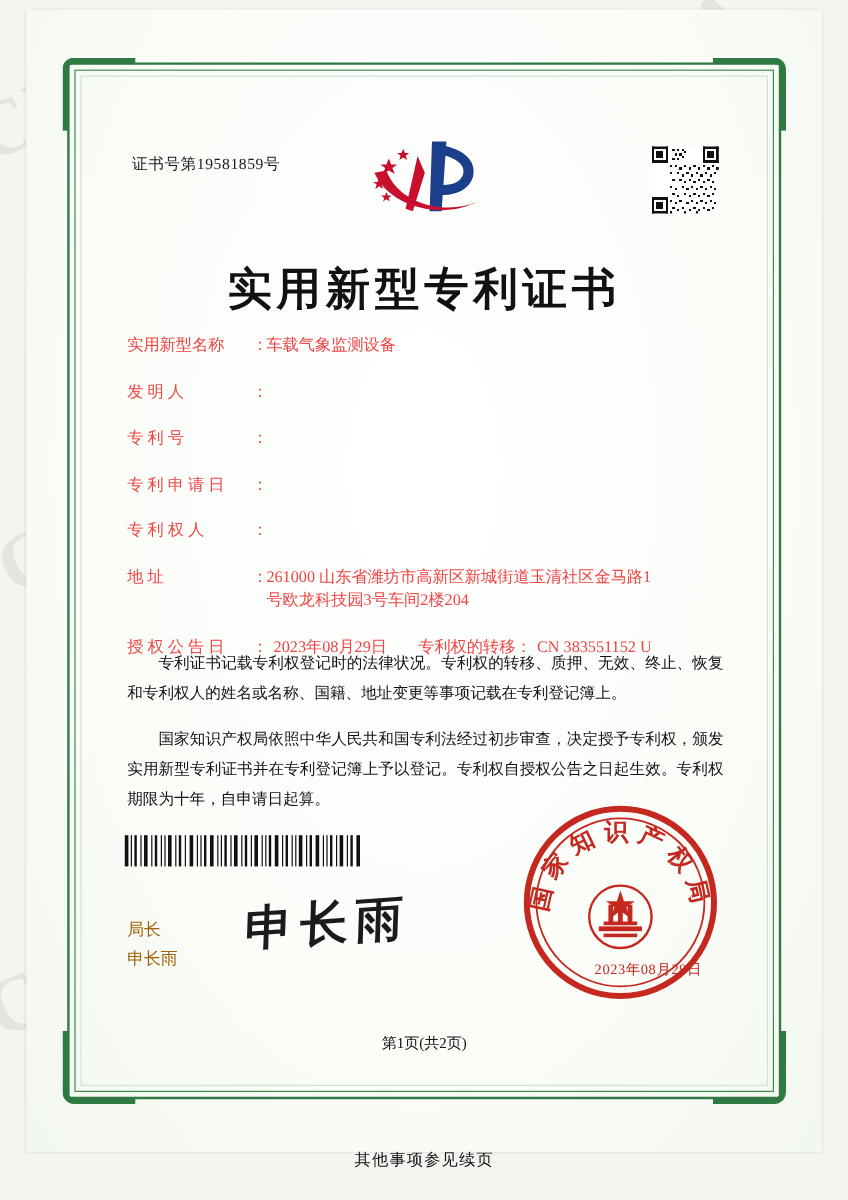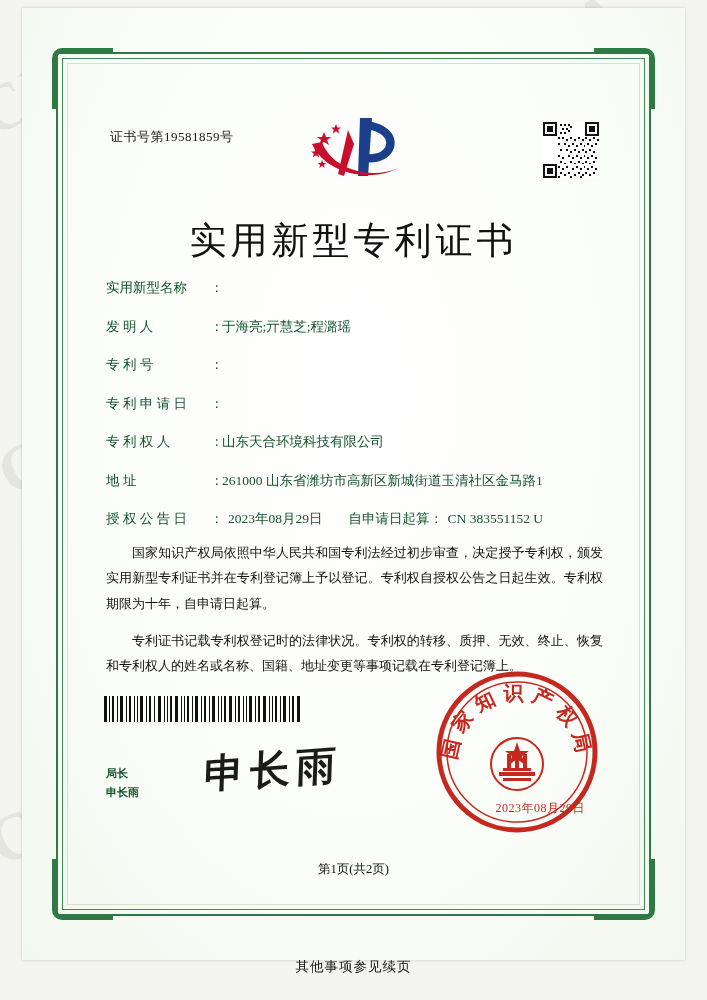--- a/index.html
+++ b/index.html
@@ -109,34 +109,34 @@
     width: 56px;
     height: 56px;
   }
 
   .title {
     position: absolute;
     left: 0; right: 0;
     top: 138px;
     text-align: center;
     font-size: 37px;
-    font-weight: normal;
+    font-weight: bold;
     letter-spacing: 4px;
     color: #111;
     font-family: "Liberation Serif", serif;
   }
 
   
   .fields {
     position: absolute;
     left: 24px;
     right: 20px;
     top: 200px;
     font-size: 13.5px;
-    color: #14532d;
+    color: #ef4444;
   }
   .row {
     display: flex;
     align-items: flex-start;
     margin-bottom: 19px;
     line-height: 1.45;
   }
   .row .label {
     width: 104px;
     flex: 0 0 104px;
@@ -185,24 +185,23 @@
     top: 0;
     bottom: 0;
     background: #111;
   }
 
   
   .sig-block {
     position: absolute;
     left: 24px;
     top: 686px;
-    font-size: 11px;
+    font-size: 14px;
     line-height: 1.7;
-    color: #14532d;
-    font-weight: bold;
+    color: #a16207;
   }
   .sig-hand {
     position: absolute;
     left: 122px;
     top: 664px;
     font-size: 40px;
     font-family: "Liberation Serif", serif;
     color: #1b1b1b;
     transform: rotate(-4deg) skewX(-6deg);
     letter-spacing: 6px;
@@ -394,66 +393,66 @@
       </svg>
     </div>
 
     <div class="title">实用新型专利证书</div>
 
     <div class="fields">
 
       <div class="row">
         <span class="label">实用新型名称</span>
         <span class="sep">：</span>
+        <span class="value">车载气象监测设备</span>
       </div>
 
       <div class="row">
         <span class="label">发    明    人</span>
         <span class="sep">：</span>
-        <span class="value">于海亮;亓慧芝;程潞瑶</span>
       </div>
 
       <div class="row">
         <span class="label">专    利    号</span>
         <span class="sep">：</span>
       </div>
 
       <div class="row">
         <span class="label">专 利 申 请 日</span>
         <span class="sep">：</span>
       </div>
 
       <div class="row">
         <span class="label">专 利 权 人</span>
         <span class="sep">：</span>
-        <span class="value">山东天合环境科技有限公司</span>
       </div>
 
       <div class="row">
         <span class="label">地        址</span>
         <span class="sep">：</span>
         <span class="value">
           <span>261000 山东省潍坊市高新区新城街道玉清社区金马路1</span>
+          <span class="second-line">号欧龙科技园3号车间2楼204</span>
         </span>
       </div>
 
       <div class="row dual">
         <span class="label">授 权 公 告 日</span>
         <span class="sep">：</span>
         <span class="value2">2023年08月29日</span>
-        <span class="label2">自申请日起算</span>
+        <span class="label2">专利权的转移</span>
         <span class="sep">：</span>
         <span class="value2">CN 383551152 U</span>
       </div>
 
     </div>
 
     <div class="paras">
+      <p>专利证书记载专利权登记时的法律状况。专利权的转移、质押、无效、终止、恢复和专利权人的姓名或名称、国籍、地址变更等事项记载在专利登记簿上。</p>
       <p>国家知识产权局依照中华人民共和国专利法经过初步审查，决定授予专利权，颁发实用新型专利证书并在专利登记簿上予以登记。专利权自授权公告之日起生效。专利权期限为十年，自申请日起算。</p>
-      <p>专利证书记载专利权登记时的法律状况。专利权的转移、质押、无效、终止、恢复和专利权人的姓名或名称、国籍、地址变更等事项记载在专利登记簿上。</p>
     </div>
 
     <div class="barcode">
       <i style="left:0px;width:3px"></i>
         <i style="left:5px;width:1px"></i>
         <i style="left:8px;width:2px"></i>
       <i style="left:13px;width:1px"></i>
         <i style="left:16px;width:3px"></i>
         <i style="left:22px;width:1px"></i>
       <i style="left:25px;width:2px"></i>

